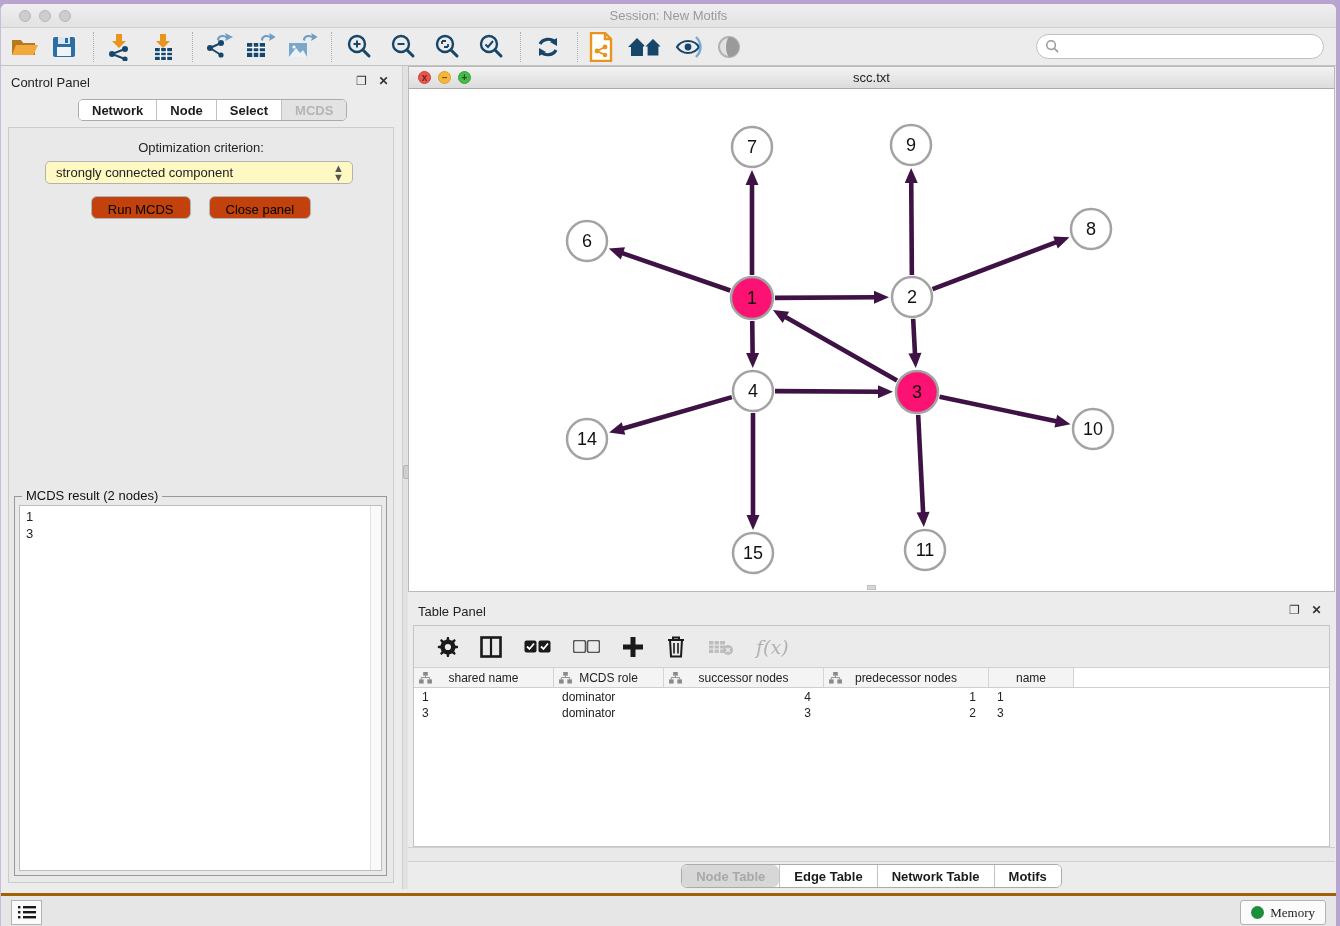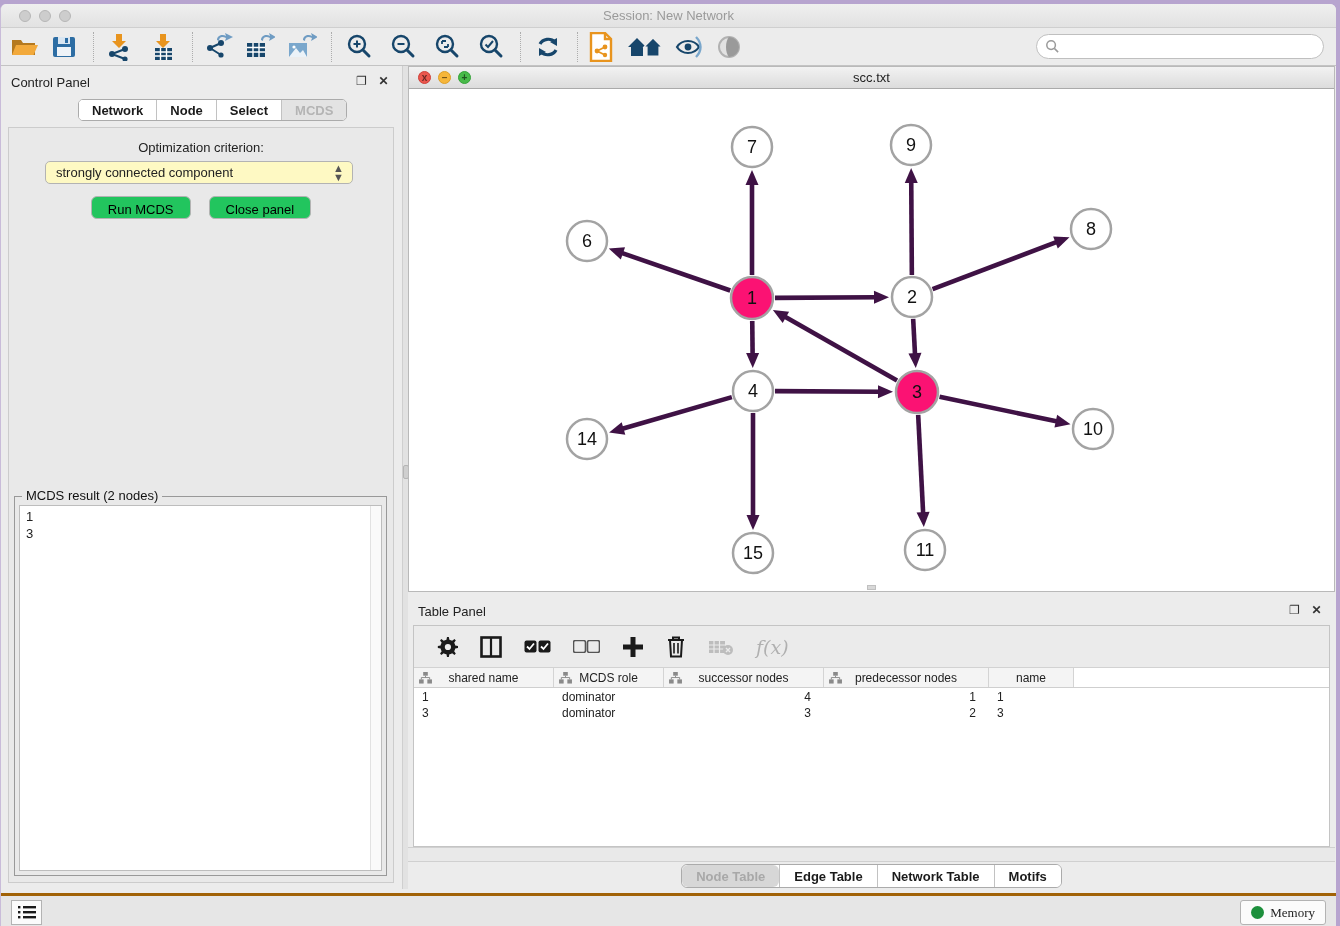--- a/index.html
+++ b/index.html
@@ -39,21 +39,21 @@
          border-left:1px solid #c2c2c2; background:#fff; white-space:nowrap; }
   .seg:first-child { border-left:none; }
   .seg.dim { background:#e3e3e3; color:#b4b4b4; }
   .cp-body { position:absolute; left:7px; right:8px; top:59px; bottom:6px;
              background:#e9e9e9; border:1px solid #cccccc; }
   .opt-label { position:absolute; top:12px; left:0; right:0; text-align:center; font-size:13px; }
   .selectbox { position:absolute; top:33px; left:36px; right:40px; height:23px; background:#fef9c3;
                border:1px solid #b3b3b3; border-radius:5px; font-size:13px; padding:3px 0 0 10px; }
   .selectbox .updown { position:absolute; right:8px; top:2px; font-size:11px; color:#555; line-height:9px; }
   .btnrow { position:absolute; top:68px; left:0; right:0; display:flex; justify-content:center; gap:18px; }
-  .pushbtn { background:#22c55e; border:1px solid #b3b3b3; border-radius:6px; height:23px;
+  .pushbtn { background:#c2410c; border:1px solid #b3b3b3; border-radius:6px; height:23px;
              padding:3px 16px 0 16px; font-size:13px; }
   .groupbox { position:absolute; left:5px; right:6px; top:368px; bottom:6px; border:1px solid #999; }
   .groupbox .legend { position:absolute; top:-9px; left:7px; background:#e9e9e9; padding:0 4px;
                       font-size:13px; color:#111; }
   .resultarea { position:absolute; left:4px; right:4px; top:8px; bottom:4px; background:#fff;
                 border:1px solid #bdbdbd; font-size:13px; padding:2px 0 0 6px; line-height:17px; }
   .resultarea .vtrack { position:absolute; right:0; top:0; bottom:0; width:11px; background:#fafafa;
                         border-left:1px solid #e2e2e2; }
 
   
@@ -111,21 +111,21 @@
 </style>
 </head>
 <body>
 
 <div id="window">
 
   <div class="titlebar">
     <span class="tl gray1"></span>
     <span class="tl gray2"></span>
     <span class="tl gray3"></span>
-    <div class="title">Session: New Network</div>
+    <div class="title">Session: New Motifs</div>
   </div>
 
   <div class="toolbar">
     <span class="tb-ic" style="margin-left:8px">
       <svg width="28" height="24" viewBox="0 0 28 24">
         <path d="M2 5 L11 5 L13 8 L25 8 L25 20 L2 20 Z" fill="#b5791f"></path>
         <path d="M6 10 L28 10 L23.5 20 L2 20 Z" fill="#f2a93b"></path>
       </svg>
     </span>
     <span class="tb-ic" style="margin-left:10px">

